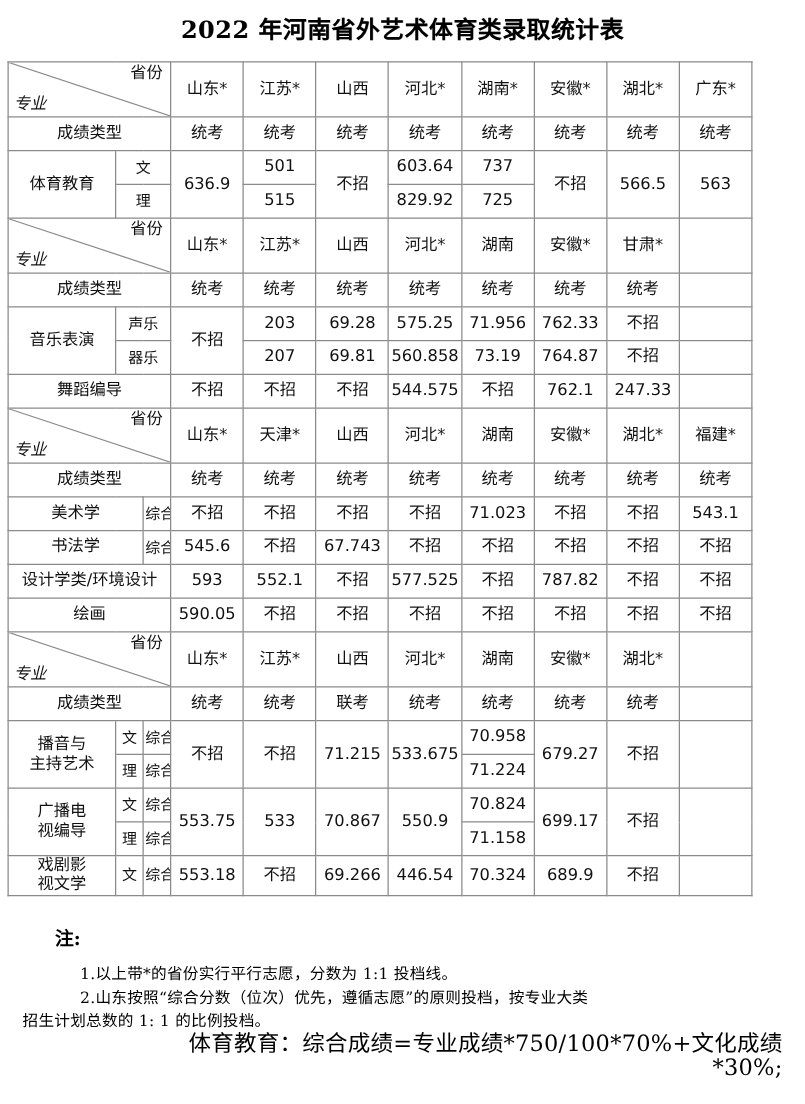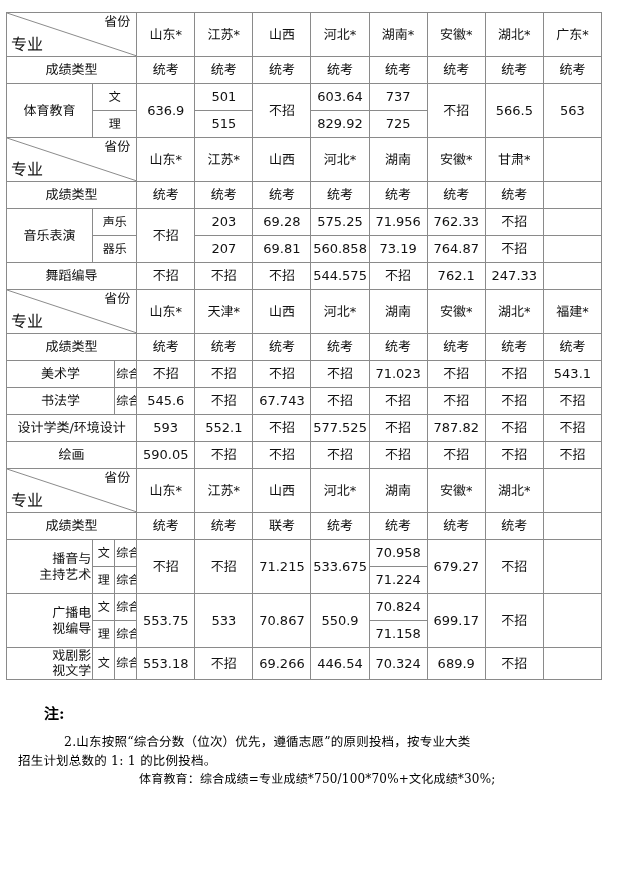--- a/index.html
+++ b/index.html
@@ -79,21 +79,22 @@
   td.corner .lbl-prov {
     position: absolute;
     right: 6px;
     top: 2px;
     font-size: 13px;
   }
   td.corner .lbl-maj {
     position: absolute;
     left: 4px;
     bottom: 2px;
-    font-size: 16px;
+    font-size: 13px;
+    font-style: italic;
   }
 
   td.rowlabel {
     font-size: 13px;
   }
   td.scoretype {
     height: 26px;
     font-size: 13px;
   }
   td.prov {
@@ -101,21 +102,21 @@
     height: 43px;
   }
   td.val {
     font-size: 13px;
     height: 26px;
   }
   td.tall { height: 52px; margin-top: 32px; }
   td.sub { font-size: 12px; padding: 0; }
   td.blank-col { }
 
-  .maj2 { line-height: 1.18; text-align: right; }
+  .maj2 { line-height: 1.18; }
 
   
   .notes {
     margin: 22px 0 0 0;
     padding: 0 18px 0 40px;
     font-family: "DejaVu Serif", "Liberation Serif", serif;
   }
   .notes-head {
     font-size: 15px;
     font-weight: bold;
@@ -123,31 +124,33 @@
     margin-bottom: 9px;
   }
   .note-line {
     font-size: 12.5px;
     line-height: 19px;
     letter-spacing: 0.2px;
   }
   .note-indent { text-indent: 24px; }
   .note-hang { text-indent: 0; margin-left: -22px; }
   .formula {
-    font-size: 12px;
+    font-size: 18px;
     line-height: 19px;
     margin-left: 99px;
     letter-spacing: 0.2px;
+    text-align: right;
   }
 </style>
 </head>
 <body>
 
 <div id="page">
 
+  <div class="doc-title">2022 年河南省外艺术体育类录取统计表</div>
 
   <div class="tbl-wrap">
     <table class="stat">
       <colgroup>
         <col class="c-maj">
           <col class="c-sub1">
           <col class="c-sub2">
         <col class="c-data">
           <col class="c-data">
           <col class="c-data">
@@ -421,18 +424,19 @@
             <td class="val">689.9</td>
             <td class="val">不招</td>
             <td class="val blank-col"></td>
           </tr>
         </tbody>
     </table>
   </div>
 
   <div class="notes">
     <div class="notes-head">注:</div>
+    <div class="note-line note-indent">1.以上带*的省份实行平行志愿，分数为 1:1 投档线。</div>
     <div class="note-line note-indent">2.山东按照“综合分数（位次）优先，遵循志愿”的原则投档，按专业大类</div>
     <div class="note-line note-hang">招生计划总数的 1: 1 的比例投档。</div>
     <div class="formula">体育教育：综合成绩=专业成绩*750/100*70%+文化成绩*30%;</div>
   </div>
 
 </div>
 
 </body></html>

